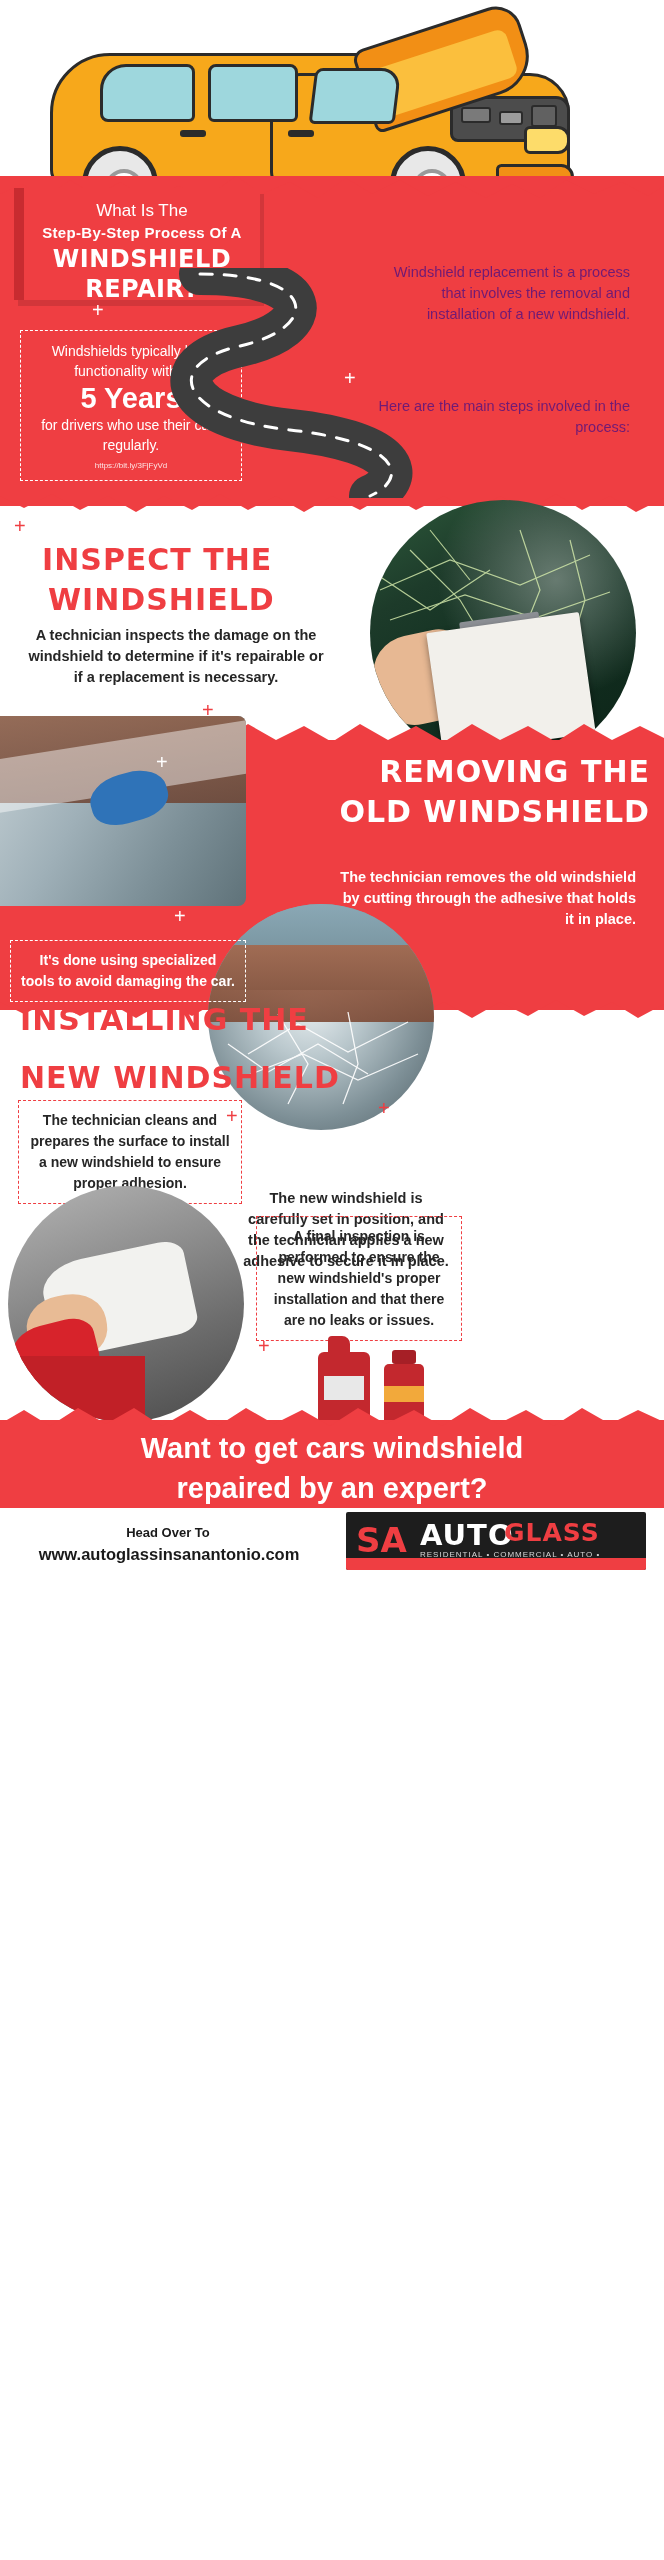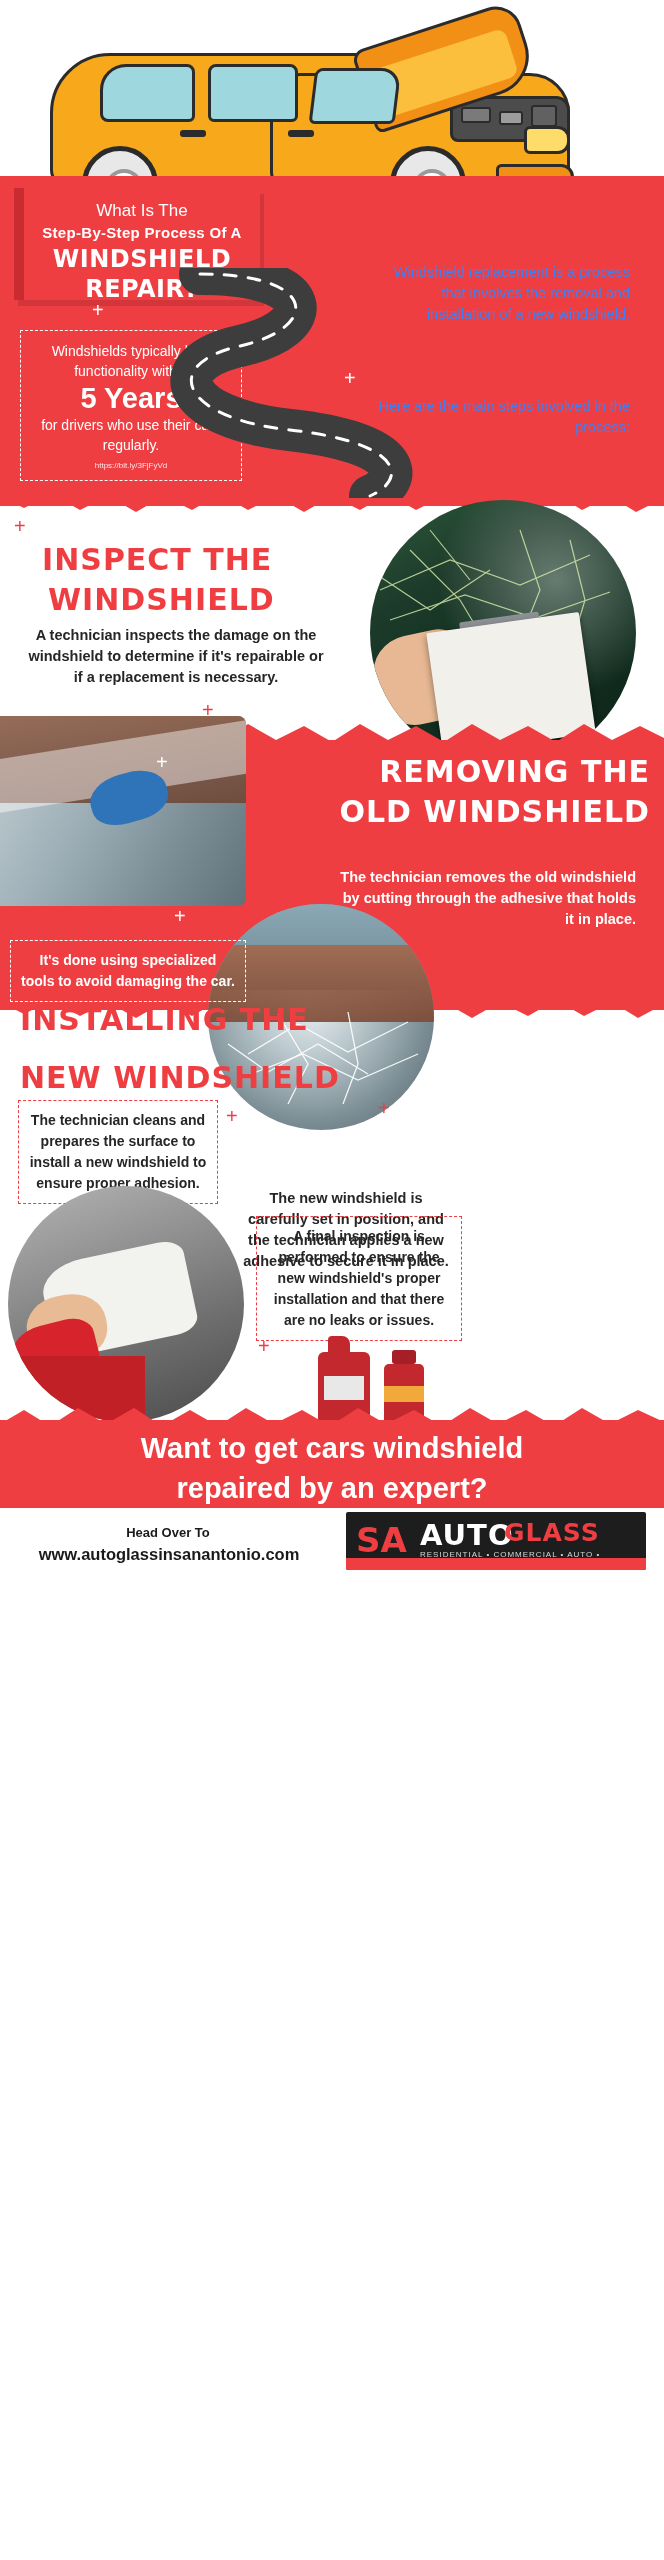--- a/index.html
+++ b/index.html
@@ -167,21 +167,21 @@
   .title-l1 { font-size: 17px; font-weight: 400; line-height: 22px; }
   .title-l2 { font-size: 15px; font-weight: 700; line-height: 22px; letter-spacing: .3px; }
   .title-l3 {
     font-size: 24px; font-weight: 800; line-height: 30px;
     letter-spacing: .5px;
     font-family: "DejaVu Sans", sans-serif;
   }
 
   .para-right {
     position: absolute;
-    color: #3b82f6;
+    color: #701a75;
     font-size: 14.5px;
     line-height: 21px;
     text-align: right;
   }
   .dash-box {
     position: absolute;
     border: 1.5px dashed #ffffff;
     color: #fff;
     text-align: center;
     padding: 10px 8px;
@@ -564,21 +564,21 @@
         <path d="M20,140 L60,168 L110,140 L160,170"></path>
       </g>
     </svg>
   </div>
 
   <div class="outline-box-white" style="left:10px; top:940px; width:236px;">It's done using specialized tools to avoid damaging the car.</div>
 
   <div class="head-red" style="left:20px; top:1000px; width:320px;">INSTALLING THE</div>
   <div class="head-red" style="left:20px; top:1058px; width:320px;">NEW WINDSHIELD</div>
 
-  <div class="outline-box" style="left:18px; top:1100px; width:200px;">The technician cleans and prepares the surface to install a new windshield to ensure proper adhesion.</div>
+  <div class="outline-box" style="left:18px; top:1100px; width:224px;">The technician cleans and prepares the surface to install a new windshield to ensure proper adhesion.</div>
 
   <div class="body-dark" style="left:238px; top:1188px; width:216px;">The new windshield is carefully set in position, and the technician applies a new adhesive to secure it in place.</div>
 
   <div class="plus red" style="left:226px; top:1106px;">+</div>
   <div class="plus red" style="left:378px; top:1098px;">+</div>
   <div class="plus red" style="left:258px; top:1336px;">+</div>
 
   <div class="photo circle ph-clean" style="left:8px; top:1186px; width:236px; height:236px;">
     <div class="sleeve"></div>
     <div class="hand2"></div>

